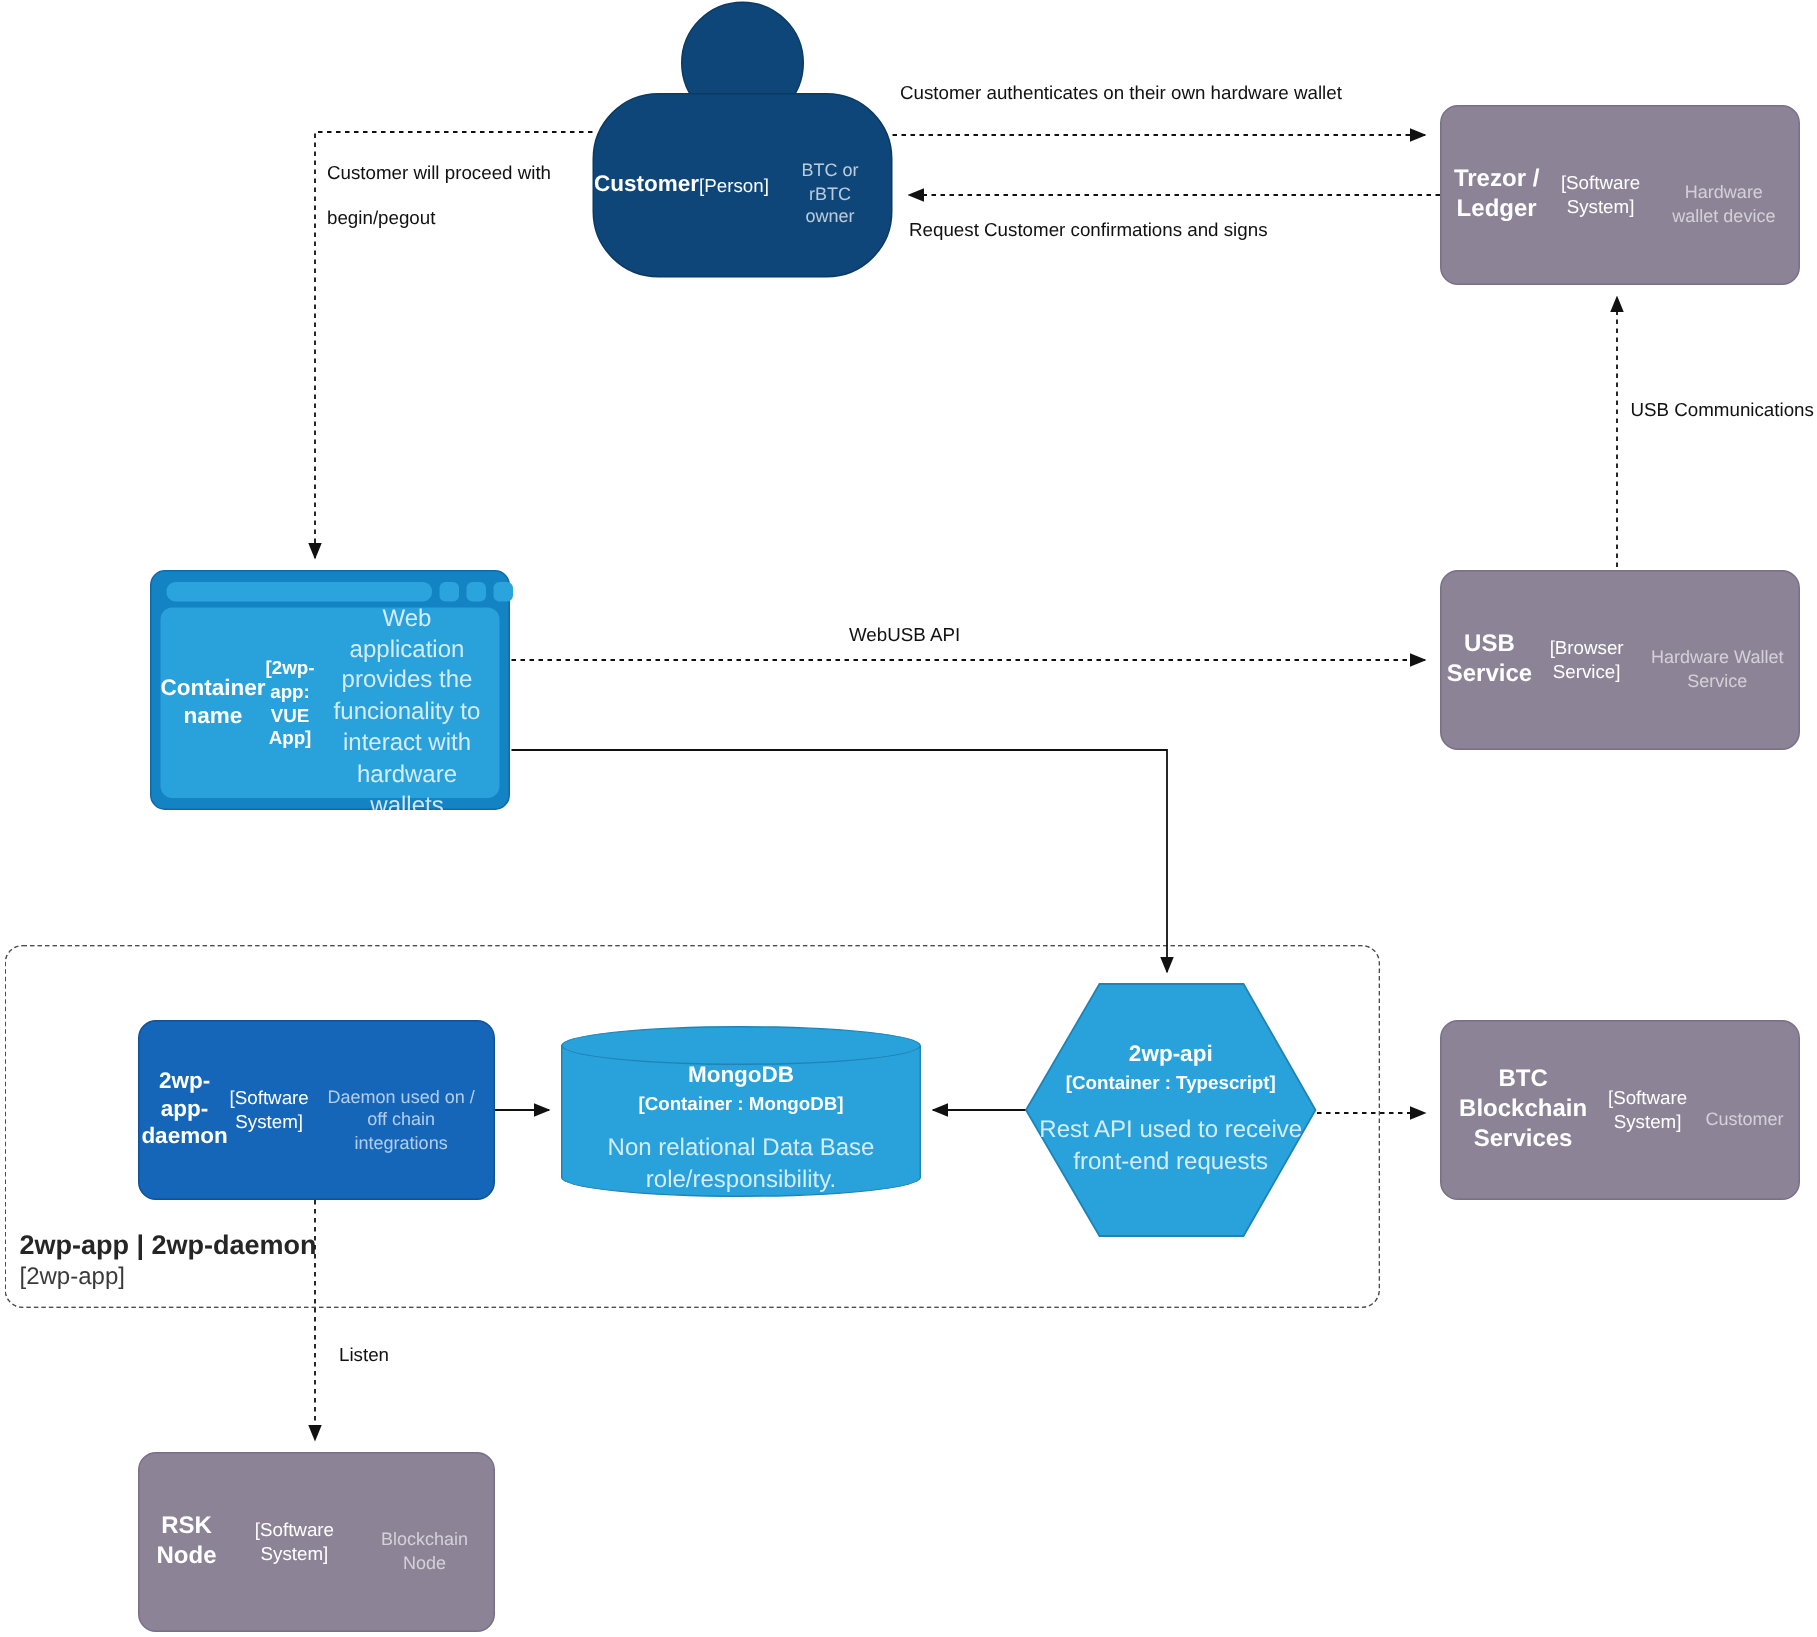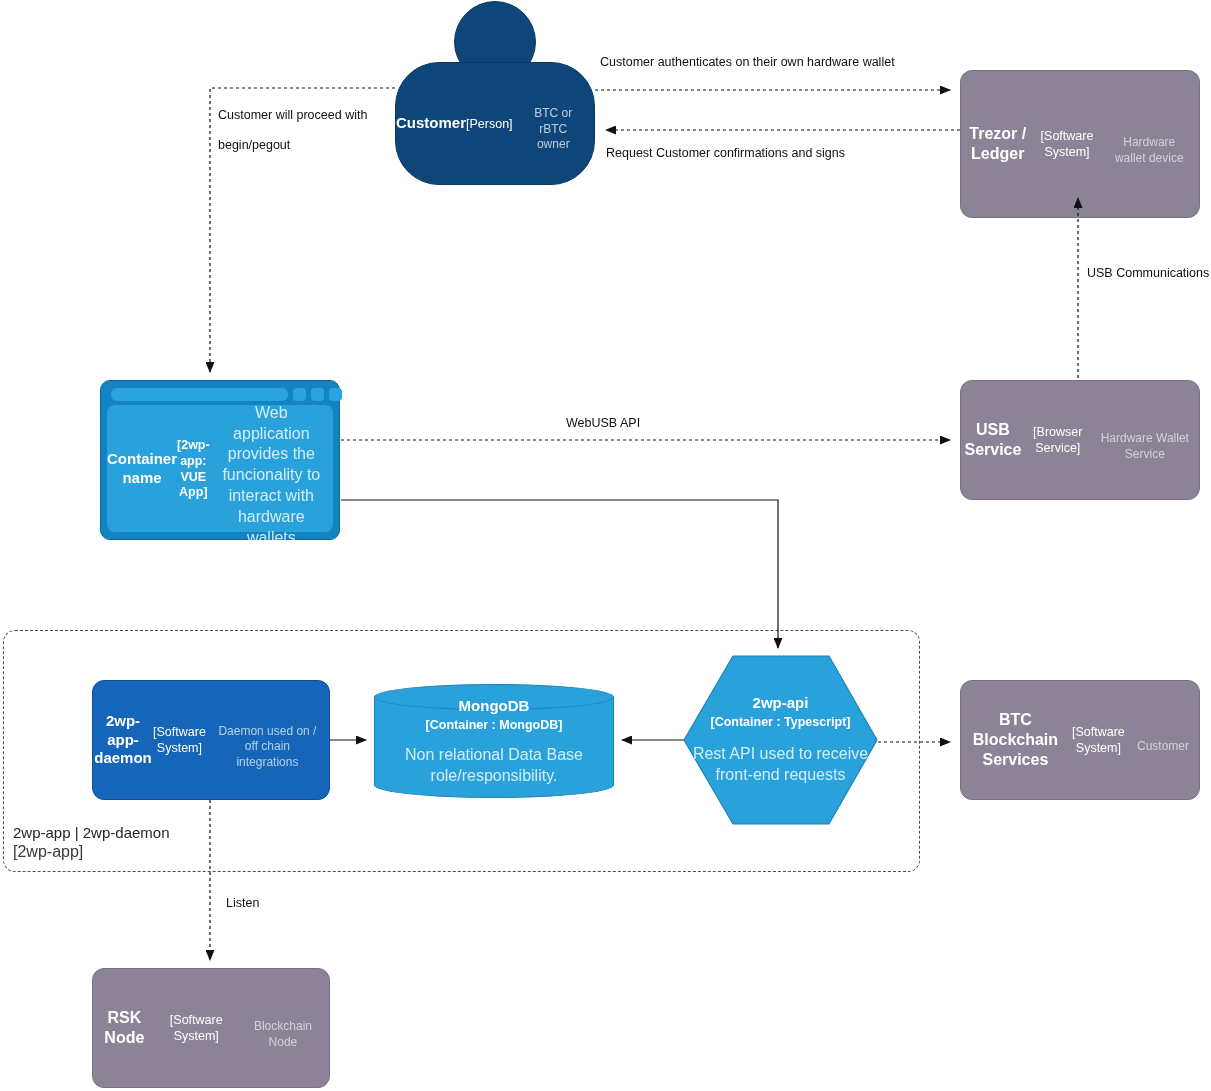--- a/index.html
+++ b/index.html
@@ -31,31 +31,31 @@
   .addr{position:absolute;left:10px;top:7px;width:177px;height:13px;background:#2ba4de;border-radius:6px;}
   .winbtn{position:absolute;top:7px;width:13px;height:13px;background:#2ba4de;border-radius:4px;}
   .browser-content{position:absolute;left:6px;top:24px;right:6px;bottom:7px;background:#29a2dc;border-radius:8px;
         display:flex;flex-direction:row;align-items:center;justify-content:center;text-align:center;color:#fff;}
 
   
   .cylinder{position:absolute;}
   .cyl-top{position:absolute;left:0;right:0;top:0;height:26px;background:#29a2dc;border:1px solid #1f84b4;border-radius:50%;box-sizing:border-box;z-index:2;}
   .cyl-body{position:absolute;left:0;right:0;top:13px;bottom:0;background:#29a2dc;border:1px solid #1f84b4;border-top:none;
         border-radius:0 0 120px 120px / 0 0 13px 13px;box-sizing:border-box;z-index:1;}
-  .cyl-text{position:absolute;left:0;right:0;top:13px;bottom:0;display:flex;flex-direction:column;align-items:center;justify-content:flex-start;text-align:center;color:#fff;z-index:3;}
+  .cyl-text{position:absolute;left:0;right:0;top:13px;bottom:0;display:flex;flex-direction:column;align-items:center;justify-content:flex-end;text-align:center;color:#fff;z-index:3;}
 
   
   .hex{position:absolute;}
   .hex svg{position:absolute;left:0;top:0;}
   .hex-text{position:absolute;inset:0;display:flex;flex-direction:column;align-items:center;justify-content:center;text-align:center;color:#fff;z-index:2;}
 
   
   .boundary{position:absolute;border:1.5px dashed #4d4d4d;border-radius:12px;box-sizing:border-box;}
   .boundary-label{position:absolute;left:9px;bottom:10px;color:#262626;text-align:left;}
-  .boundary-title{font-weight:400;font-size:15px;}
+  .boundary-title{font-weight:700;font-size:18px;}
   .boundary-sub{font-size:16px;margin-top:2px;color:#3a3a3a;}
 
   
   .elabel{position:absolute;font-size:12.5px;color:#111;white-space:nowrap;}
   .elabel.wrap{white-space:normal;}
 
   .edges{position:absolute;left:0;top:0;pointer-events:none;z-index:4;}
 </style>
 </head>
 <body>
@@ -87,21 +87,21 @@
     </div>
   </div>
 
   <div class="head" style="left:454px;top:1px;"></div>
   <div class="node navy-body" style="left:395px;top:62px;width:200px;height:123px;">
     <div class="n-title">Customer</div>
     <div class="n-sub">[Person]</div>
     <div class="n-desc">BTC or rBTC owner</div>
   </div>
 
-  <div class="node gray" style="left:960px;top:70px;width:240px;height:148px;">
+  <div class="node gray" style="left:960px;top:70px;width:240px;height:120px;">
     <div class="n-title">Trezor / Ledger</div>
     <div class="n-sub">[Software System]</div>
     <div class="n-desc">Hardware wallet device</div>
   </div>
 
   <div class="browser" style="left:100px;top:380px;width:240px;height:160px;">
     <div class="addr"></div>
     <div class="winbtn" style="left:192px;"></div>
     <div class="winbtn" style="left:210px;"></div>
     <div class="winbtn" style="left:228px;"></div>

